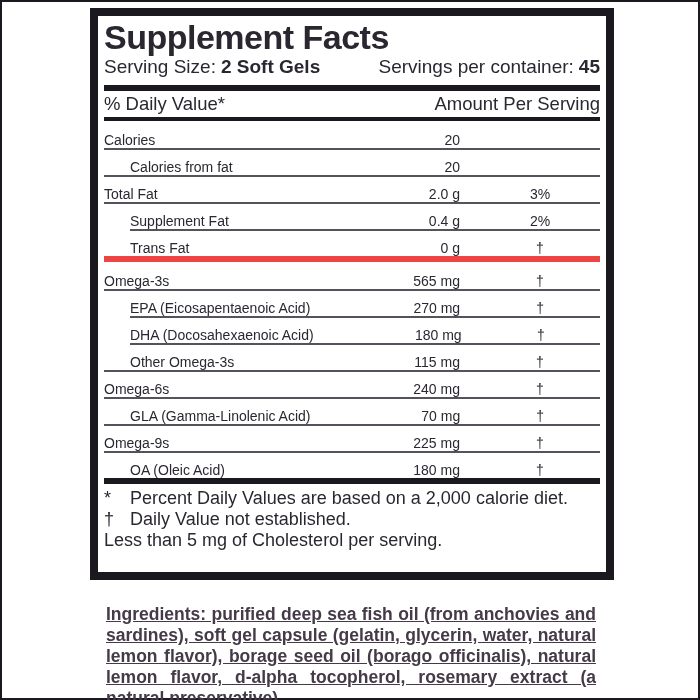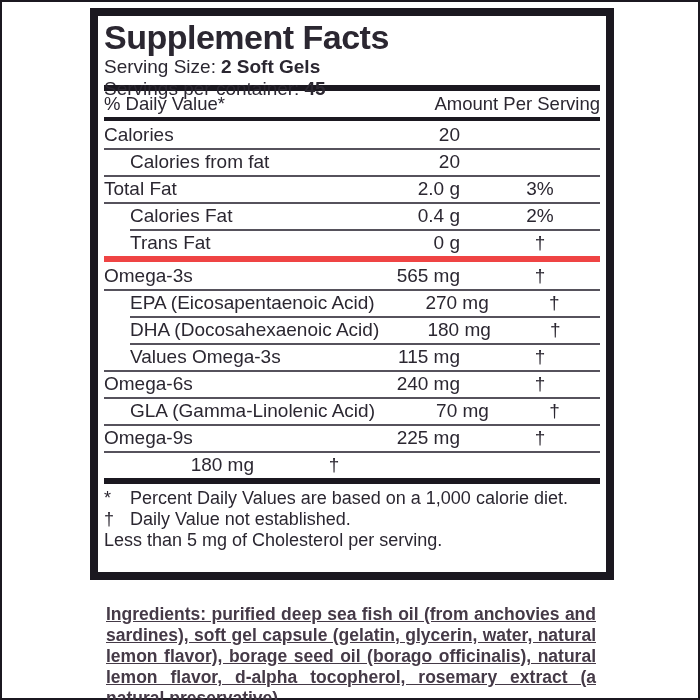--- a/index.html
+++ b/index.html
@@ -35,38 +35,37 @@
     line-height: 1.04;
     white-space: nowrap;
   }
   .serving-row {
     display: flex;
     justify-content: space-between;
     align-items: baseline;
     font-size: 19px;
     height: 29px;
     margin-top: 1px;
-    flex-direction: column;
   }
   .serving-row b { margin-left: 5px; }
   .bar { height: 6px; background: #1b1820; }
   .head-row {
     display: flex;
     justify-content: space-between;
     align-items: center;
     font-size: 18.5px;
     height: 26px;
     border-bottom: 4px solid #1b1820;
   }
   .row {
     position: relative;
     display: flex;
-    align-items: center;
+    align-items: flex-end;
     height: 27px;
-    font-size: 19px;
+    font-size: 14px;
   }
   .row::before {
     content: "";
     position: absolute;
     top: 0; left: 0; right: 0;
     border-top: 2px solid #56525c;
   }
   .row.sep-none::before { display: none; }
   .row.sep-indent::before { left: 26px; }
   .row.sep-thick::before { display: none; }
@@ -128,21 +127,21 @@
       <span class="col-name indent">Calories from fat</span>
       <span class="col-amt">20</span>
       <span class="col-dv"></span>
     </div>
     <div class="row sep-full">
       <span class="col-name">Total Fat</span>
       <span class="col-amt">2.0 g</span>
       <span class="col-dv">3%</span>
     </div>
     <div class="row sep-full">
-      <span class="col-name indent">Calories Fat</span>
+      <span class="col-name indent">Supplement Fat</span>
       <span class="col-amt">0.4 g</span>
       <span class="col-dv">2%</span>
     </div>
     <div class="row sep-indent">
       <span class="col-name indent">Trans Fat</span>
       <span class="col-amt">0 g</span>
       <span class="col-dv">†</span>
     </div>
     <div class="row sep-thick">
       <span class="col-name">Omega-3s</span>
@@ -153,50 +152,51 @@
       <span class="col-name indent">EPA (Eicosapentaenoic Acid)</span>
       <span class="col-amt">270 mg</span>
       <span class="col-dv">†</span>
     </div>
     <div class="row sep-indent">
       <span class="col-name indent">DHA (Docosahexaenoic Acid)</span>
       <span class="col-amt">180 mg</span>
       <span class="col-dv">†</span>
     </div>
     <div class="row sep-indent">
-      <span class="col-name indent">Values Omega-3s</span>
+      <span class="col-name indent">Other Omega-3s</span>
       <span class="col-amt">115 mg</span>
       <span class="col-dv">†</span>
     </div>
     <div class="row sep-full">
       <span class="col-name">Omega-6s</span>
       <span class="col-amt">240 mg</span>
       <span class="col-dv">†</span>
     </div>
     <div class="row sep-full">
       <span class="col-name indent">GLA (Gamma-Linolenic Acid)</span>
       <span class="col-amt">70 mg</span>
       <span class="col-dv">†</span>
     </div>
     <div class="row sep-full">
       <span class="col-name">Omega-9s</span>
       <span class="col-amt">225 mg</span>
       <span class="col-dv">†</span>
     </div>
     <div class="row sep-full">
+      <span class="col-name indent">OA (Oleic Acid)</span>
       <span class="col-amt">180 mg</span>
       <span class="col-dv">†</span>
     </div>
 
     <div class="bar"></div>
 
     <div class="footnotes">
       <div class="fn">
         <span class="fn-sym">*</span>
-        <span>Percent Daily Values are based on a 1,000 calorie diet.</span>
+        <span>Percent Daily Values are based on a 2,000 calorie diet.</span>
       </div>
       <div class="fn">
         <span class="fn-sym">†</span>
         <span>Daily Value not established.</span>
       </div>
       <div class="fn-flush">Less than 5 mg of Cholesterol per serving.</div>
     </div>
 
   </div>
 

